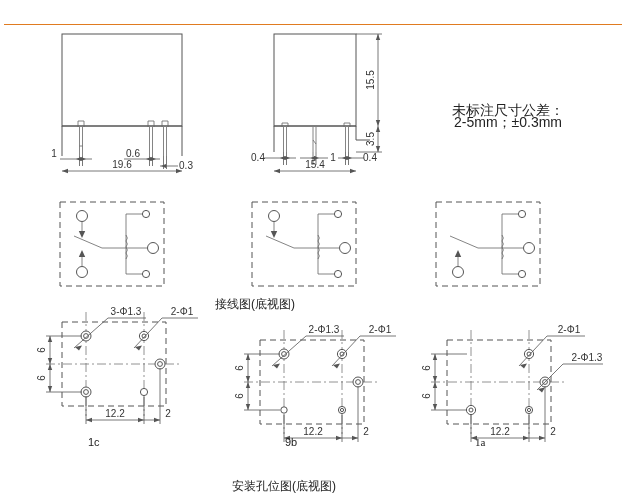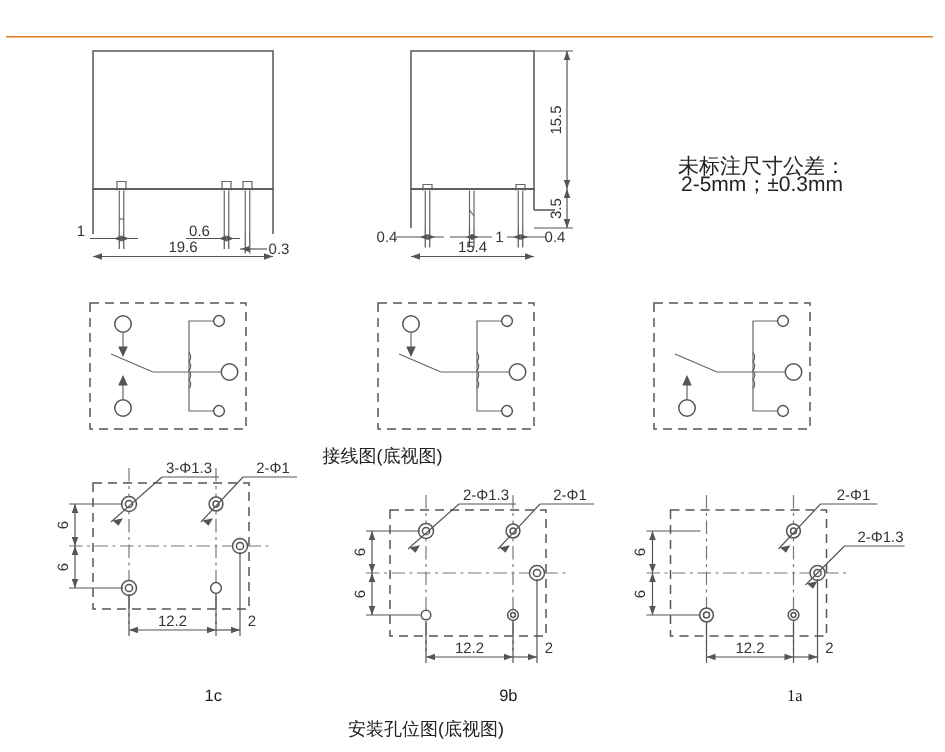--- a/index.html
+++ b/index.html
@@ -57,22 +57,22 @@
 
   
   .caption{
     position:absolute;text-align:center;
     font-size:12px;color:#222;font-weight:normal;
     white-space:nowrap;
   }
   .cap-wiring{left:0;top:296px;width:510px;}
   .cap-mount{left:0;top:478px;width:568px;}
   .variant-label{
-    position:absolute;top:458px;
-    font-size:11px;color:#222;text-align:right;width:60px;
+    position:absolute;top:436px;
+    font-size:11px;color:#222;text-align:left;width:60px;
   }
 </style>
 </head>
 <body>
 
 <div class="page">
 
   <div class="title-wrap">
     <div class="title-rule"></div>
   </div>

